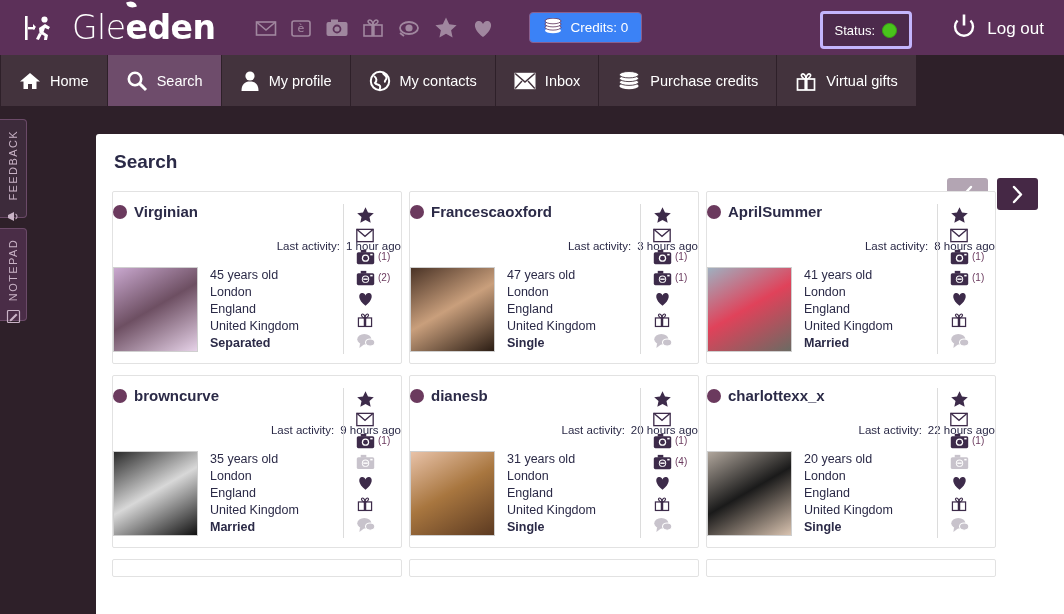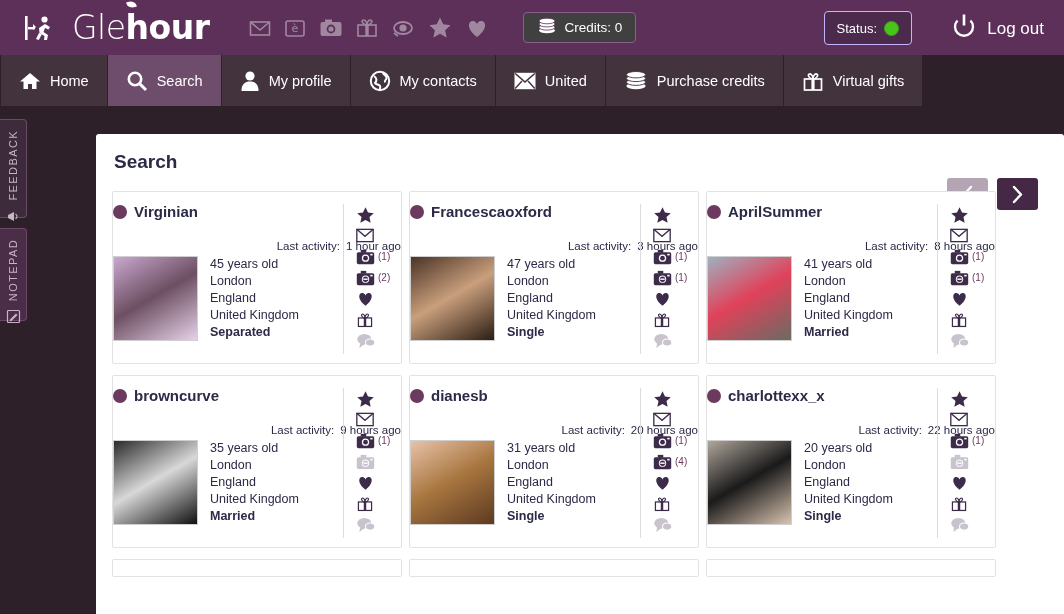--- a/index.html
+++ b/index.html
@@ -34,32 +34,32 @@
     position: absolute; top: -7px; left: 1px; width: 9px; height: 7px;
     background: #ffffff; border-radius: 0 80% 0 80%; transform: rotate(-18deg);
   }
   .hdr-icons {
     display: flex; align-items: center; gap: 13px;
     margin-left: 40px;
   }
   .hdr-icons .hic { opacity: .42; display: flex; align-items: center; }
   .credits-box {
     margin-left: 34px;
-    background: #404040;
+    background: #3b82f6;
     border: 1px solid #8a5f8c;
     border-radius: 4px;
     height: 31px;
     display: flex; align-items: center; gap: 7px;
     padding: 0 13px;
     color: #fff; font-size: 13.5px;
   }
   .status-box {
     position: absolute; right: 152px; top: 11px;
     background: #4c2a4c;
-    border: 1px solid #c4b5fd;
+    border: 3px solid #c4b5fd;
     border-radius: 4px;
     height: 31px;
     display: flex; align-items: center; gap: 7px;
     padding: 16px 12px;
     color: #fff; font-size: 13px;
   }
   .status-dot {
     width: 15px; height: 15px; border-radius: 50%;
     background: #49c41c; border: 1px solid #3aa314;
   }
@@ -138,21 +138,21 @@
     border-radius: 2px;
     padding: 11px 0 0 0;
     position: relative;
   }
   .card-head { display: flex; align-items: center; gap: 7px; }
   .c-dot { width: 14px; height: 14px; border-radius: 50%; background: #6b3a5e; flex: none; }
   .c-name { font-size: 15px; font-weight: 700; color: #2b2a47; }
   .c-act { margin-top: 20px; font-size: 11.5px; color: #2b2a47; text-align: right; }
   .c-act .lbl { }
   .c-act .val { margin-left: 6px; }
-  .c-body { display: flex; margin-top: 4px; gap: 12px; }
+  .c-body { display: flex; margin-top: 15px; gap: 12px; }
   .c-thumb {
     width: 85px; height: 85px;
     border: 1px solid #cfcfcf;
     flex: none;
     background-size: cover; background-position: center;
   }
   .c-info { font-size: 12.5px; color: #2b2a47; line-height: 17px; }
   .c-info .status { font-weight: 700; }
 
   .c-icons {
@@ -184,21 +184,21 @@
       <circle cx="21.5" cy="6.5" r="3.1" fill="#fff"></circle>
       <path d="M16 15 L22 11 L27 14 L25.5 16.5 L22 15 L20.5 19 L25 22 L24 27 L21 27 L21.5 23 L16.5 20 Z" fill="#fff"></path>
       <path d="M16 20 L13 26 L15.8 27 L19 21 Z" fill="#fff"></path>
     </svg>
   </div>
 
   <div class="brand">
     <span class="b-thin">Gle</span>
     <span class="b-bold">
       <span class="leaf"></span>
-      <span>hour</span>
+      <span>eden</span>
     </span>
   </div>
 
   <div class="hdr-icons">
     <span class="hic">
       <svg width="22" height="22" viewBox="0 0 22 22">
           <rect x="1.5" y="5" width="19" height="13" fill="none" stroke="#fff" stroke-width="1.6"></rect>
           <path d="M1.5 5 L11 13 L20.5 5" fill="none" stroke="#fff" stroke-width="1.6"></path>
         </svg>
     </span>
@@ -314,21 +314,21 @@
   </div>
 
   <div class="navtab">
     <span>
       <svg width="22" height="20" viewBox="0 0 22 20">
           <rect x="1.2" y="2.5" width="19.6" height="15" fill="#fff" stroke="#fff" stroke-width="1.4"></rect>
           <path d="M1.2 2.5 L11 11 L20.8 2.5" fill="none" stroke="#43333d" stroke-width="1.6"></path>
           <path d="M1.2 17.5 L8 10 M20.8 17.5 L14 10" fill="none" stroke="#43333d" stroke-width="1.4"></path>
         </svg>
     </span>
-    <span>United</span>
+    <span>Inbox</span>
   </div>
 
   <div class="navtab">
     <span>
       <svg width="24" height="19" viewBox="0 0 24 19">
         <ellipse cx="12" cy="15" rx="9.6" ry="3.2" fill="#fff"></ellipse>
         <ellipse cx="12" cy="11.2" rx="9.6" ry="3.2" fill="#fff" stroke="#43333d" stroke-width="0.9"></ellipse>
         <ellipse cx="12" cy="7.4" rx="9.6" ry="3.2" fill="#fff" stroke="#43333d" stroke-width="0.9"></ellipse>
         <ellipse cx="12" cy="3.7" rx="9.6" ry="3.2" fill="#fff" stroke="#43333d" stroke-width="0.9"></ellipse>
       </svg>

